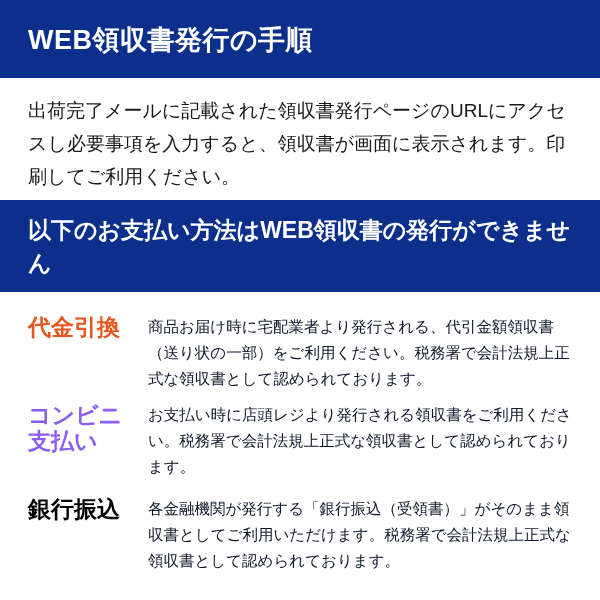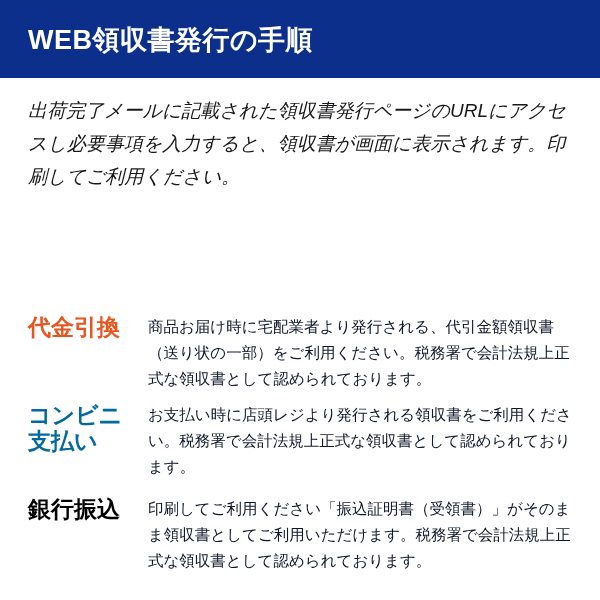--- a/index.html
+++ b/index.html
@@ -52,21 +52,20 @@
   }
   .intro .intro-text {
     position: absolute;
     left: 28px;
     top: 16px;
     width: 546px;
     color: #17171b;
     font-size: 19px;
     line-height: 33px;
     letter-spacing: 0px;
-    font-style: italic;
   }
   
   .subtitle-band {
     position: absolute;
     left: 0;
     top: 200px;
     width: 600px;
     height: 92px;
     background: #0b2f8a;
     box-sizing: border-box;
@@ -113,49 +112,52 @@
     width: 424px;
     color: #0f172a;
     font-size: 15.5px;
     line-height: 26px;
     letter-spacing: 0px;
   }
   .row-1 { top: 22px; }
   .row-2 { top: 110px; }
   .row-3 { top: 204px; }
   .label-cod { color: #e8561f; }
-  .label-cvs { color: #0369a1; }
+  .label-cvs { color: #8b5cf6; }
   .label-bank { color: #000000; }
 </style>
 </head>
 <body>
 
 <div class="page">
 
   <div class="title-band">
     <div class="title-text">WEB領収書発行の手順</div>
   </div>
 
   <div class="intro">
     <div class="intro-text">出荷完了メールに記載された領収書発行ページのURLにアクセスし必要事項を入力すると、領収書が画面に表示されます。印刷してご利用ください。</div>
   </div>
 
+  <div class="subtitle-band">
+    <div class="subtitle-text">以下のお支払い方法はWEB領収書の発行ができません</div>
+  </div>
 
   <div class="methods">
 
     <div class="method-row row-1">
       <div class="label label-cod">代金引換</div>
       <div class="desc">商品お届け時に宅配業者より発行される、代引金額領収書（送り状の一部）をご利用ください。税務署で会計法規上正式な領収書として認められております。</div>
     </div>
 
     <div class="method-row row-2">
       <div class="label label-cvs">コンビニ支払い</div>
       <div class="desc">お支払い時に店頭レジより発行される領収書をご利用ください。税務署で会計法規上正式な領収書として認められております。</div>
     </div>
 
     <div class="method-row row-3">
       <div class="label label-bank">銀行振込</div>
-      <div class="desc">印刷してご利用ください「振込証明書（受領書）」がそのまま領収書としてご利用いただけます。税務署で会計法規上正式な領収書として認められております。</div>
+      <div class="desc">各金融機関が発行する「銀行振込（受領書）」がそのまま領収書としてご利用いただけます。税務署で会計法規上正式な領収書として認められております。</div>
     </div>
 
   </div>
 
 </div>
 
 </body></html>

